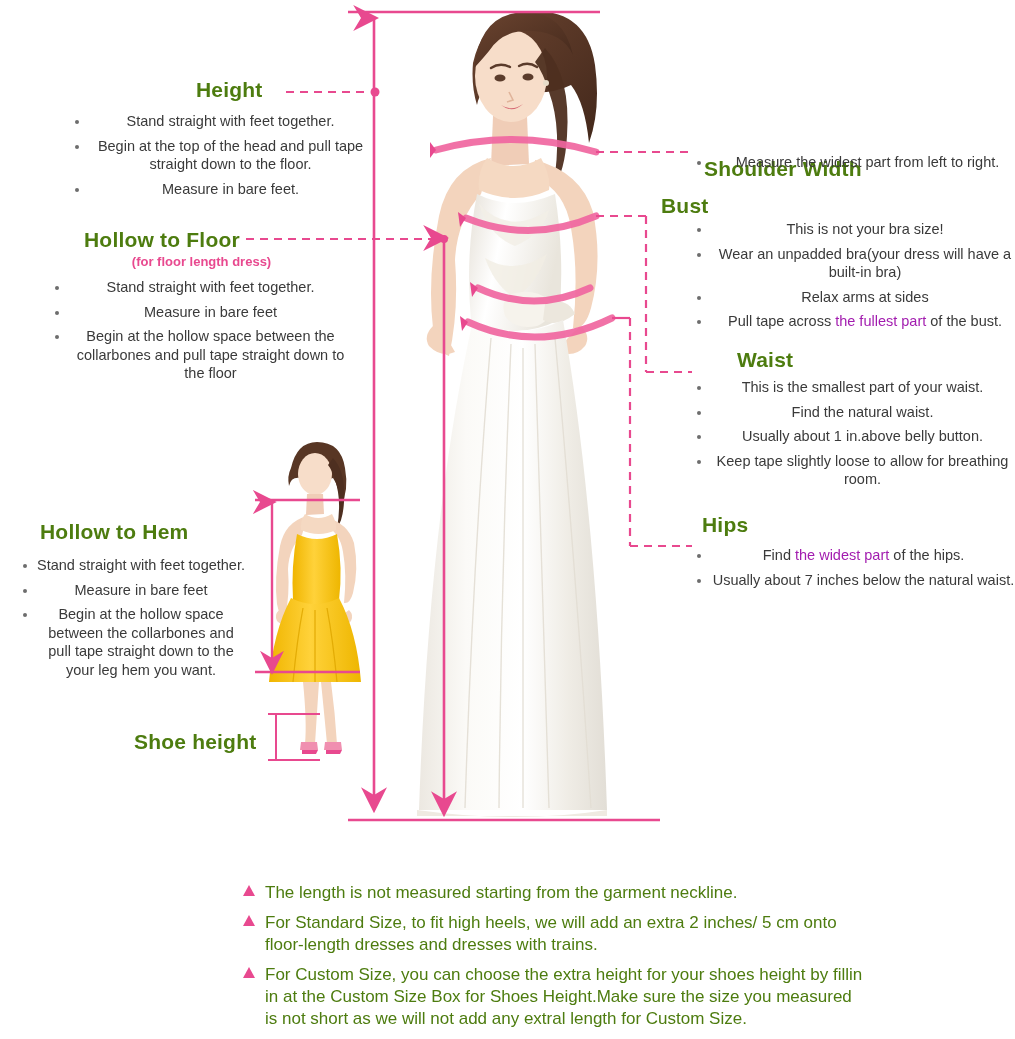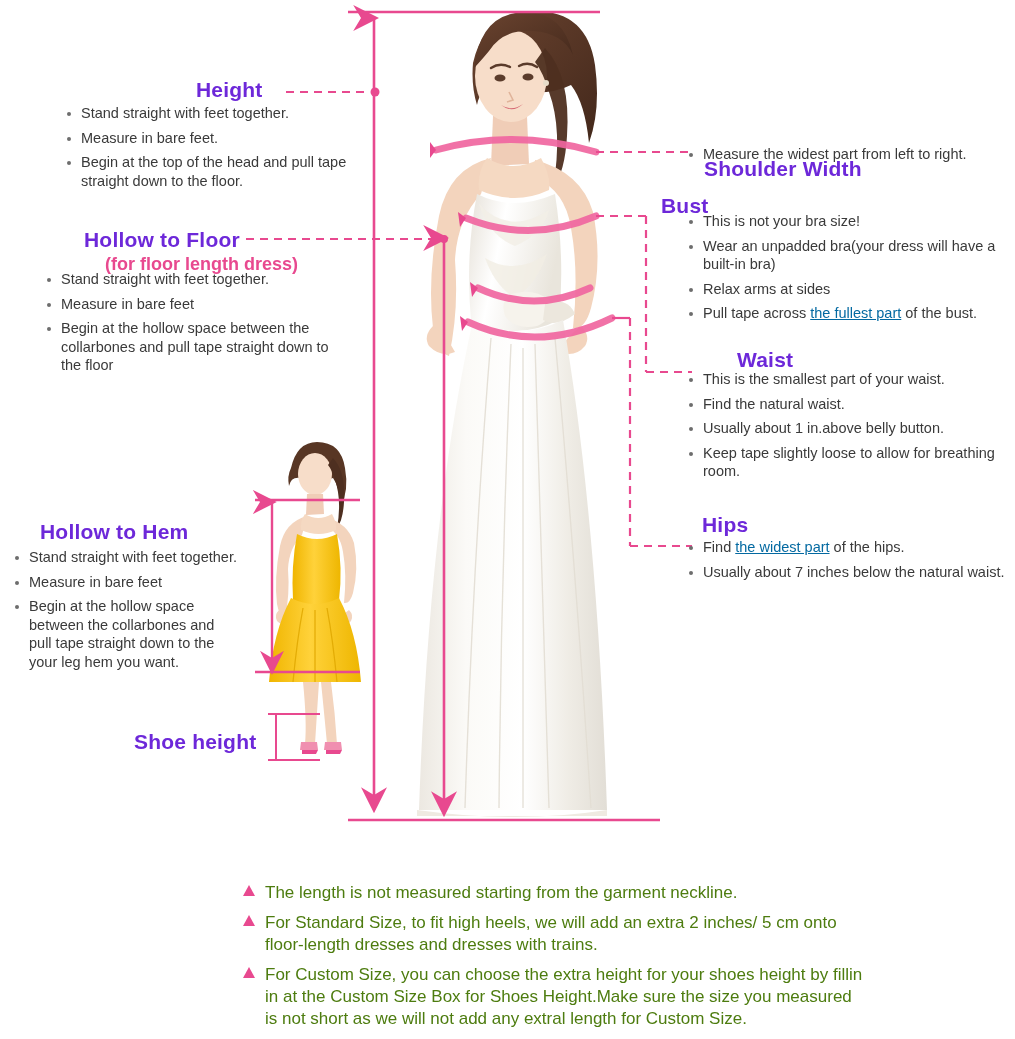--- a/index.html
+++ b/index.html
@@ -16,56 +16,57 @@
     width: 1015px;
     height: 1039px;
     overflow: hidden;
     background: #ffffff;
   }
 
   
   .blk { position: absolute; }
 
   .heading {
-    color: #6d28d9;
+    color: #4d7c0f;
     font-weight: bold;
     font-size: 21px;
     letter-spacing: 0.2px;
     white-space: nowrap;
   }
   .subheading {
     color: #e8498f;
     font-weight: bold;
-    font-size: 18px;
+    font-size: 13px;
     white-space: nowrap;
   }
   ul.bullets {
     list-style: none;
-    margin: 0;
+    margin: 8px;
     padding: 0;
+    text-align: center;
   }
   ul.bullets li {
     position: relative;
     padding-left: 17px;
     margin: 0 0 6px 0;
     font-size: 14.5px;
     line-height: 1.28;
     color: #3a3a3a;
   }
   ul.bullets li:before {
     content: "";
     position: absolute;
     left: 3px;
     top: 8px;
     width: 4px;
     height: 4px;
     border-radius: 50%;
     background: #6d6d6d;
   }
-  .pink-text { color: #0369a1; text-decoration: underline; }
+  .pink-text { color: #a21caf; }
 
   
   .note {
     position: relative;
     padding-left: 22px;
     margin-bottom: 8px;
     font-size: 17px;
     line-height: 1.3;
     color: #4d7c0f;
   }
@@ -255,22 +256,22 @@
     <line x1="268" y1="714" x2="320" y2="714" stroke="#e8498f" stroke-width="2.2"></line>
     <line x1="268" y1="760" x2="320" y2="760" stroke="#e8498f" stroke-width="2.2"></line>
     <line x1="276" y1="714" x2="276" y2="760" stroke="#e8498f" stroke-width="2"></line>
   </svg>
 
   <div class="blk" style="left:196px; top:78px; width:240px;">
     <div class="heading">Height</div>
   </div>
   <ul class="bullets blk" style="left:64px; top:104px; width:300px;">
     <li>Stand straight with feet together.</li>
+    <li>Begin at the top of the head and pull tape straight down to the floor.</li>
     <li>Measure in bare feet.</li>
-    <li>Begin at the top of the head and pull tape straight down to the floor.</li>
   </ul>
 
   <div class="blk" style="left:84px; top:228px; width:260px;">
     <div class="heading">Hollow to Floor</div>
     <div class="subheading" style="margin-top:2px; text-align:center; width:235px;">(for floor length dress)</div>
   </div>
   <ul class="bullets blk" style="left:44px; top:270px; width:300px;">
     <li>Stand straight with feet together.</li>
     <li>Measure in bare feet</li>
     <li>Begin at the hollow space between the collarbones and pull tape straight down to the floor</li>

